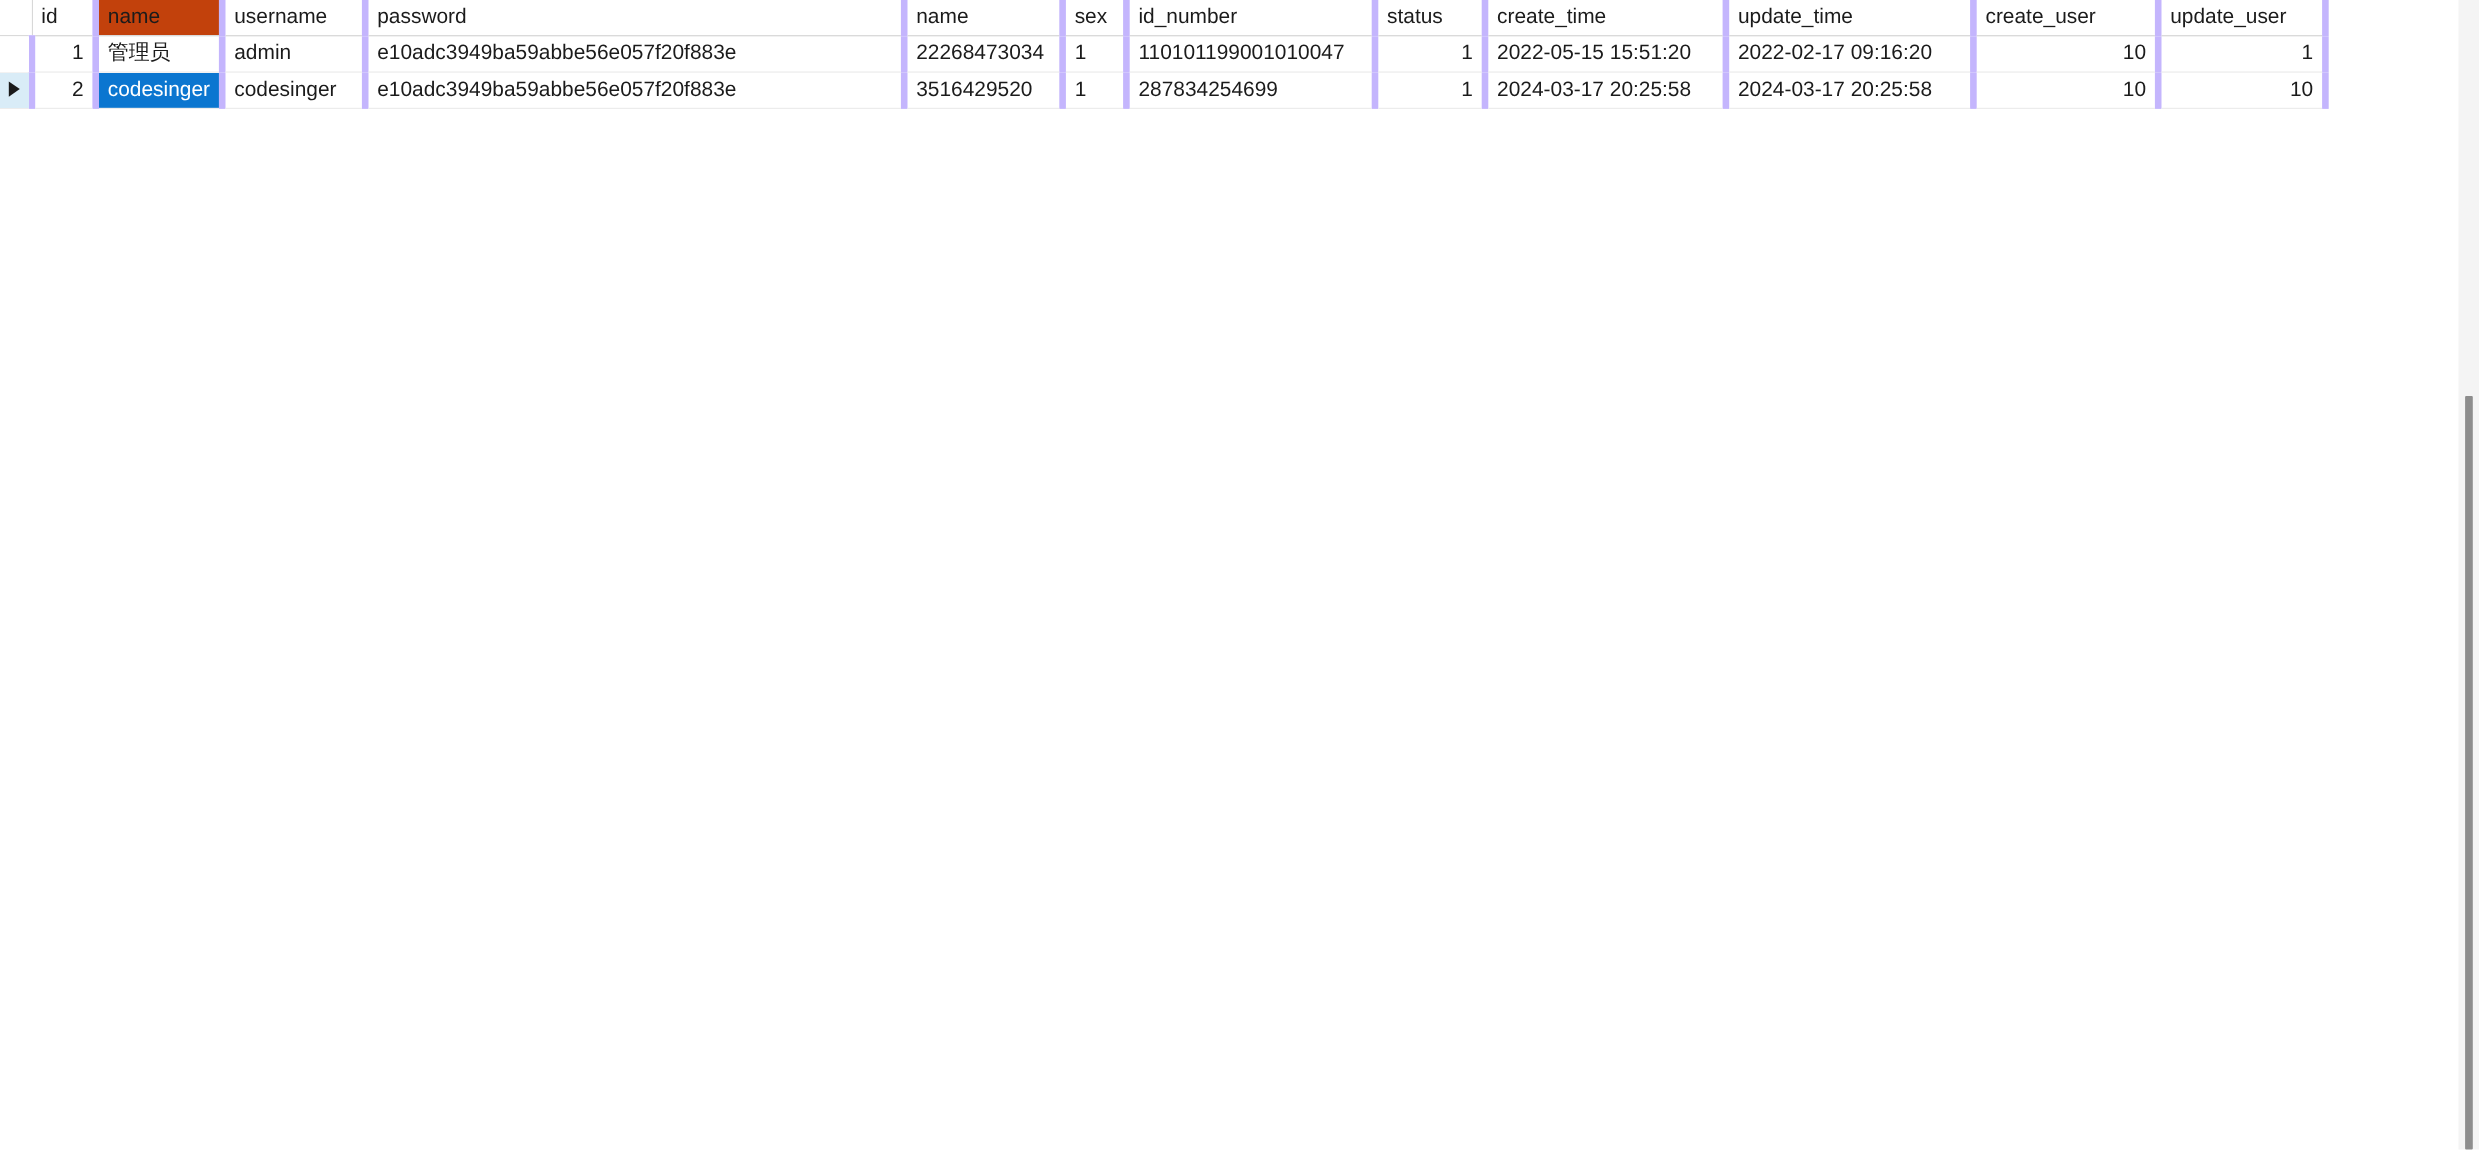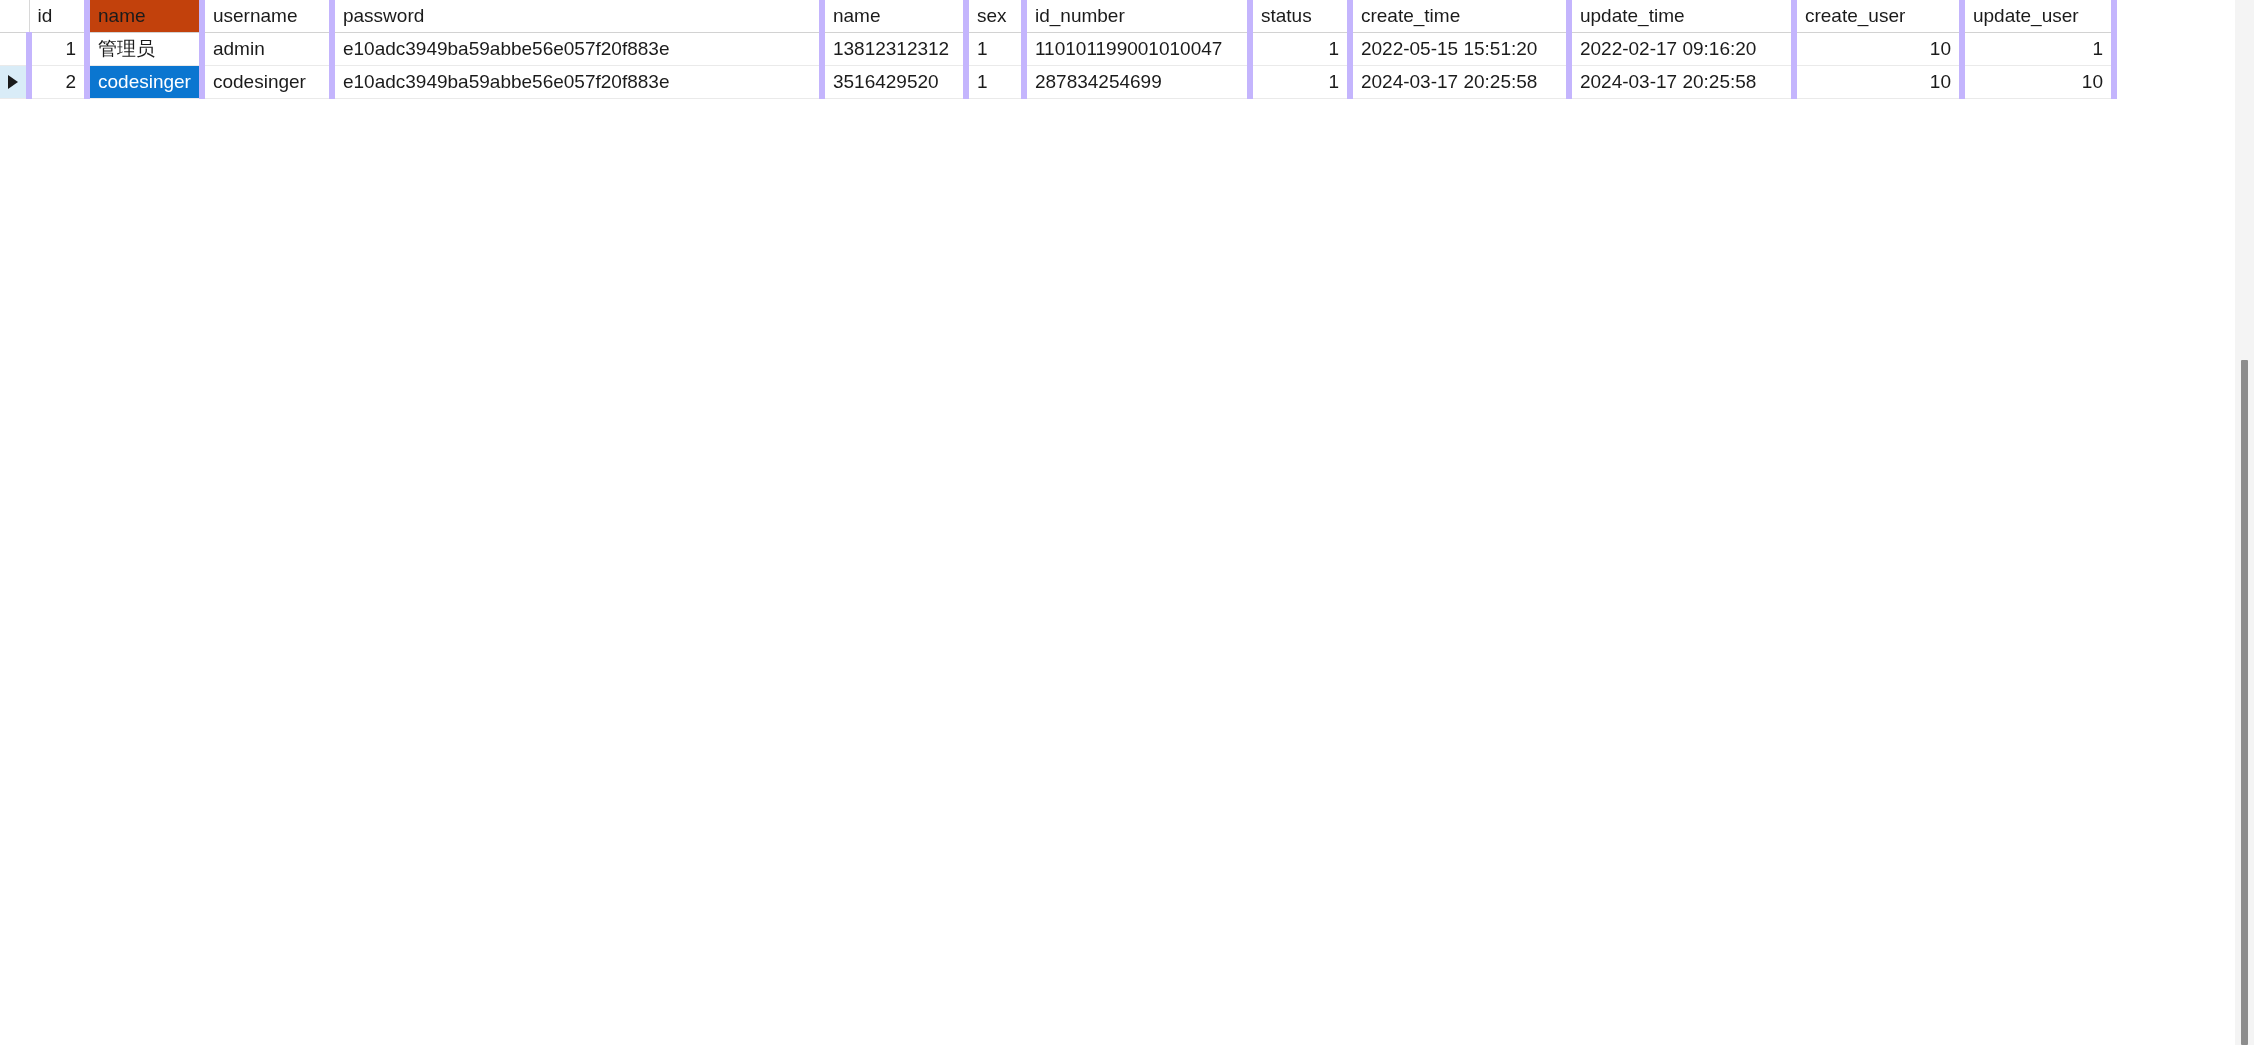--- a/index.html
+++ b/index.html
@@ -153,21 +153,21 @@
       </tr>
     </thead>
     <tbody>
 
       <tr>
         <td class="gutter"></td>
         <td class="w-id num">1</td>
         <td class="w-name">管理员</td>
         <td class="w-username">admin</td>
         <td class="w-password">e10adc3949ba59abbe56e057f20f883e</td>
-        <td class="w-phone">13812312312</td>
+        <td class="w-phone">22268473034</td>
         <td class="w-sex">1</td>
         <td class="w-idnumber">110101199001010047</td>
         <td class="w-status num">1</td>
         <td class="w-createtime">2022-05-15 15:51:20</td>
         <td class="w-updatetime">2022-02-17 09:16:20</td>
         <td class="w-createuser num">10</td>
         <td class="w-updateuser num">1</td>
       </tr>
 
       <tr>

